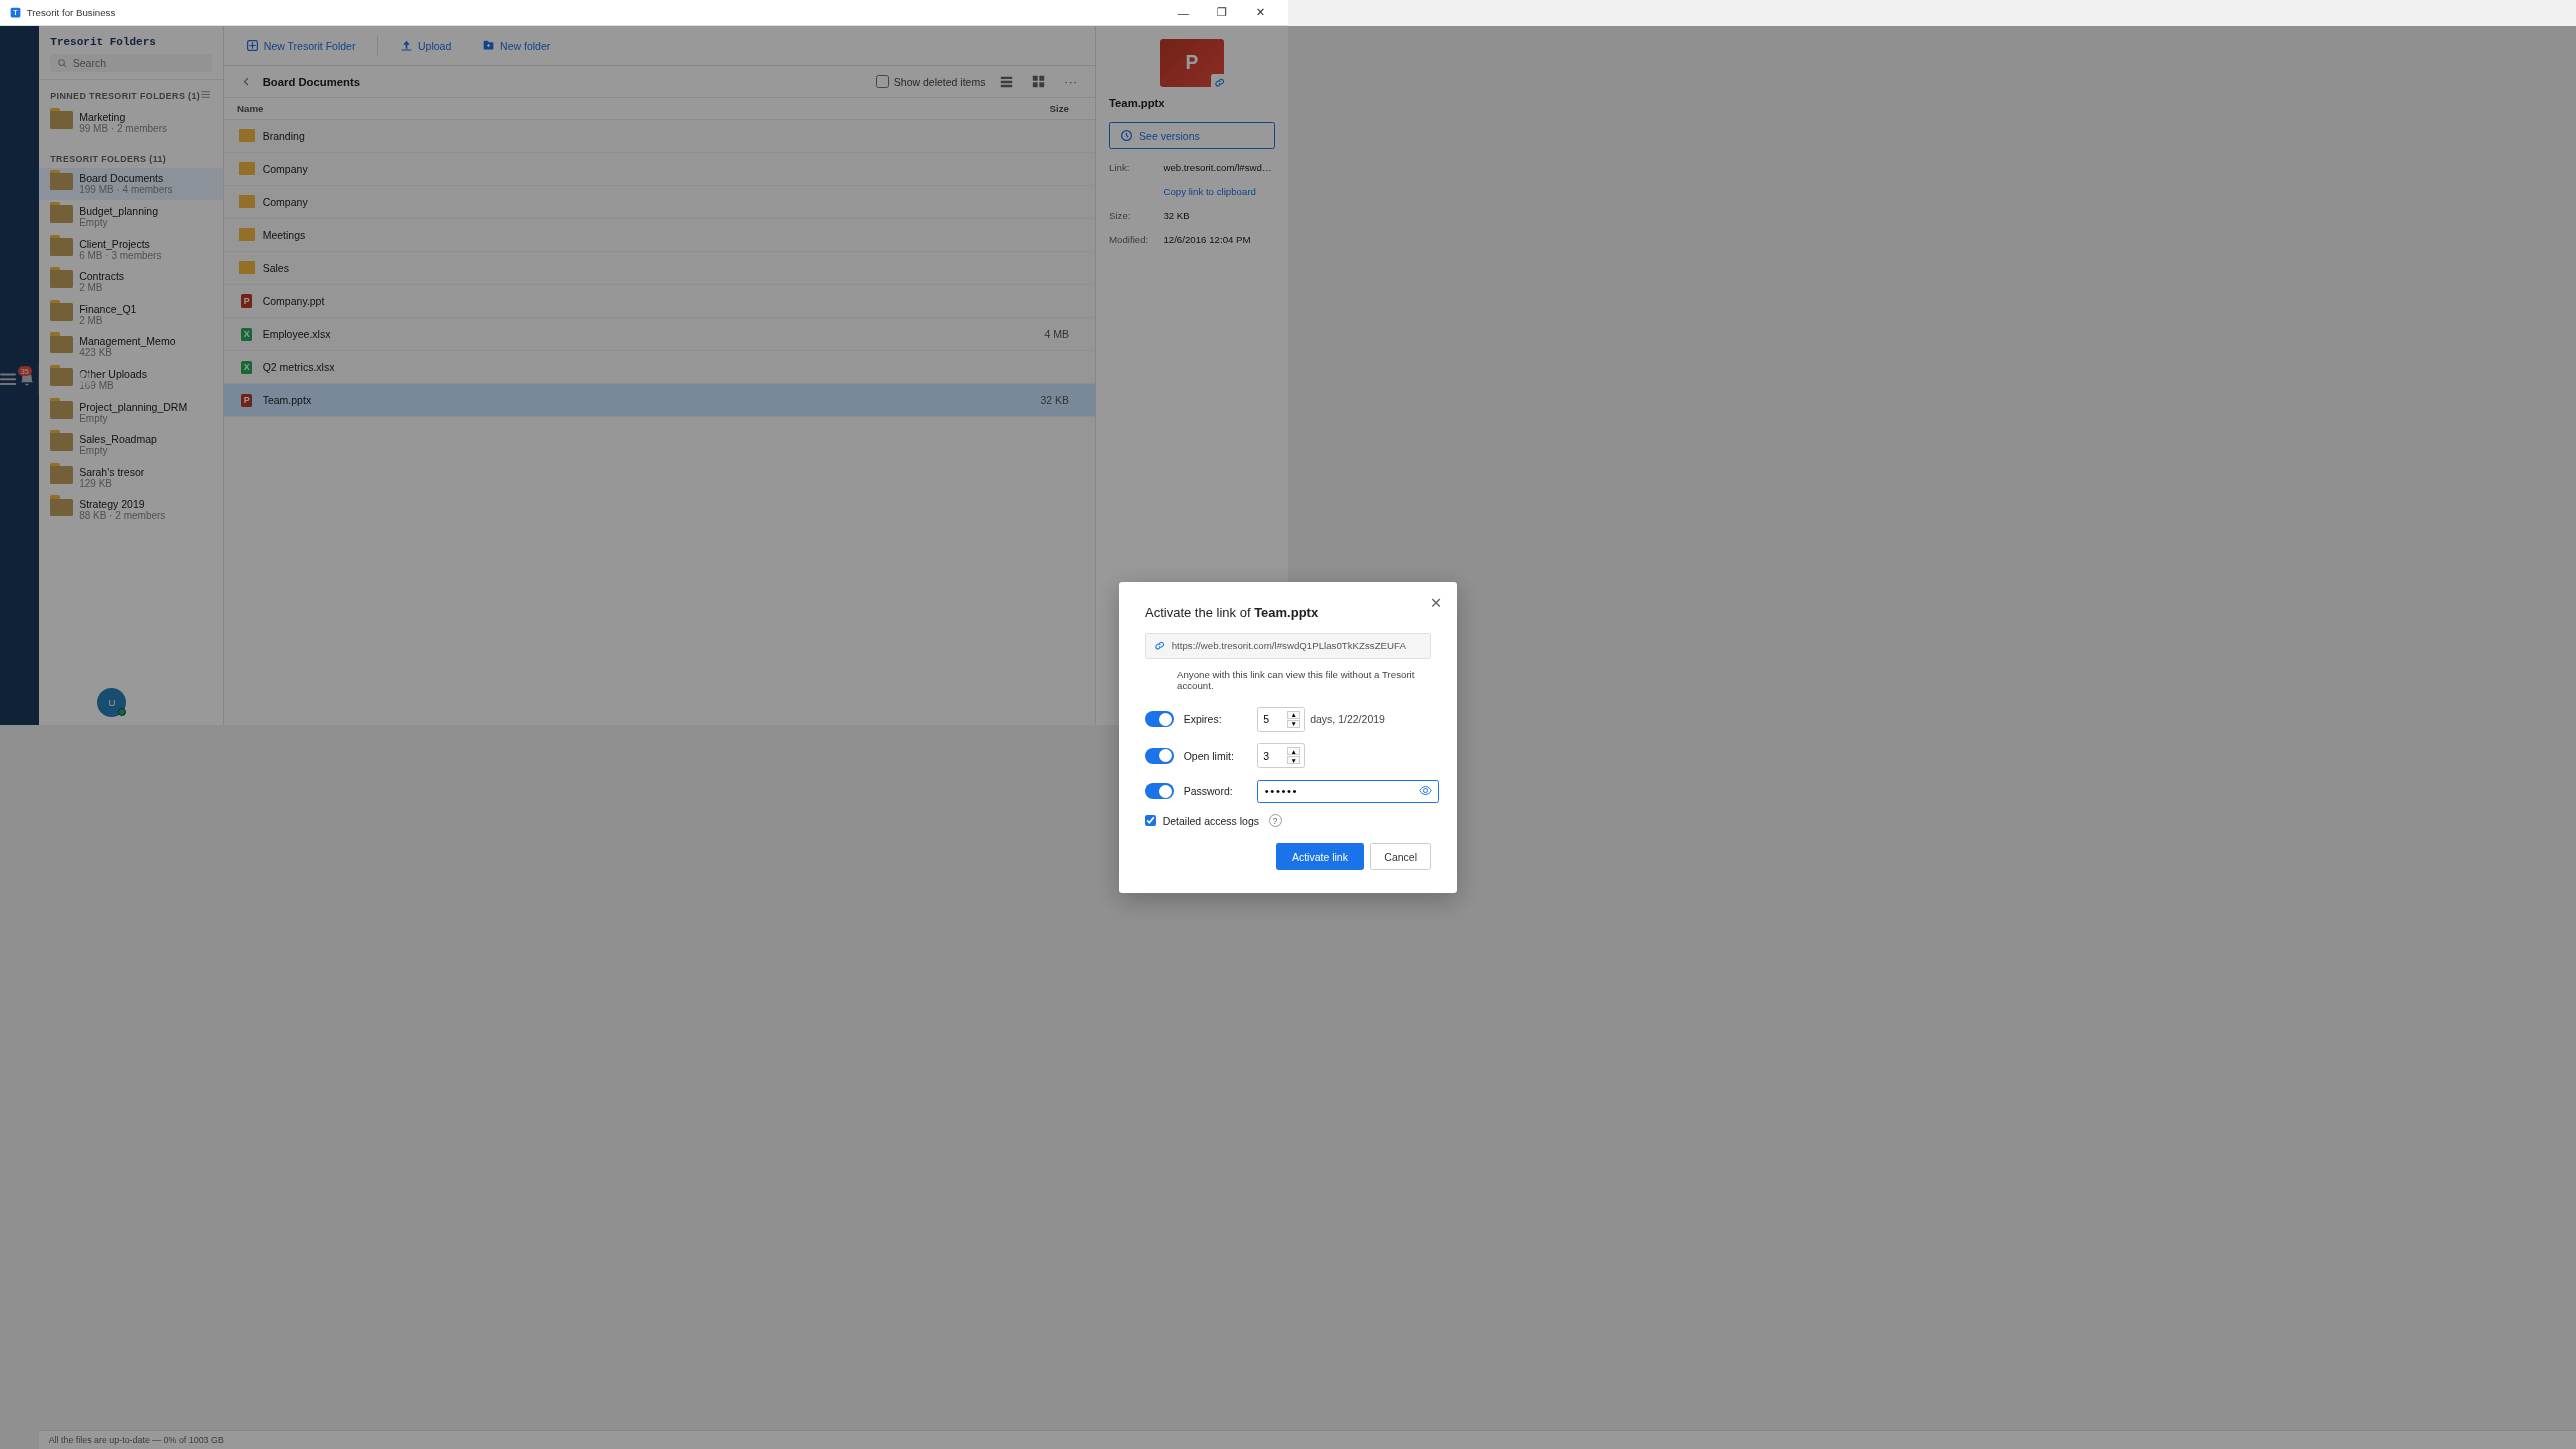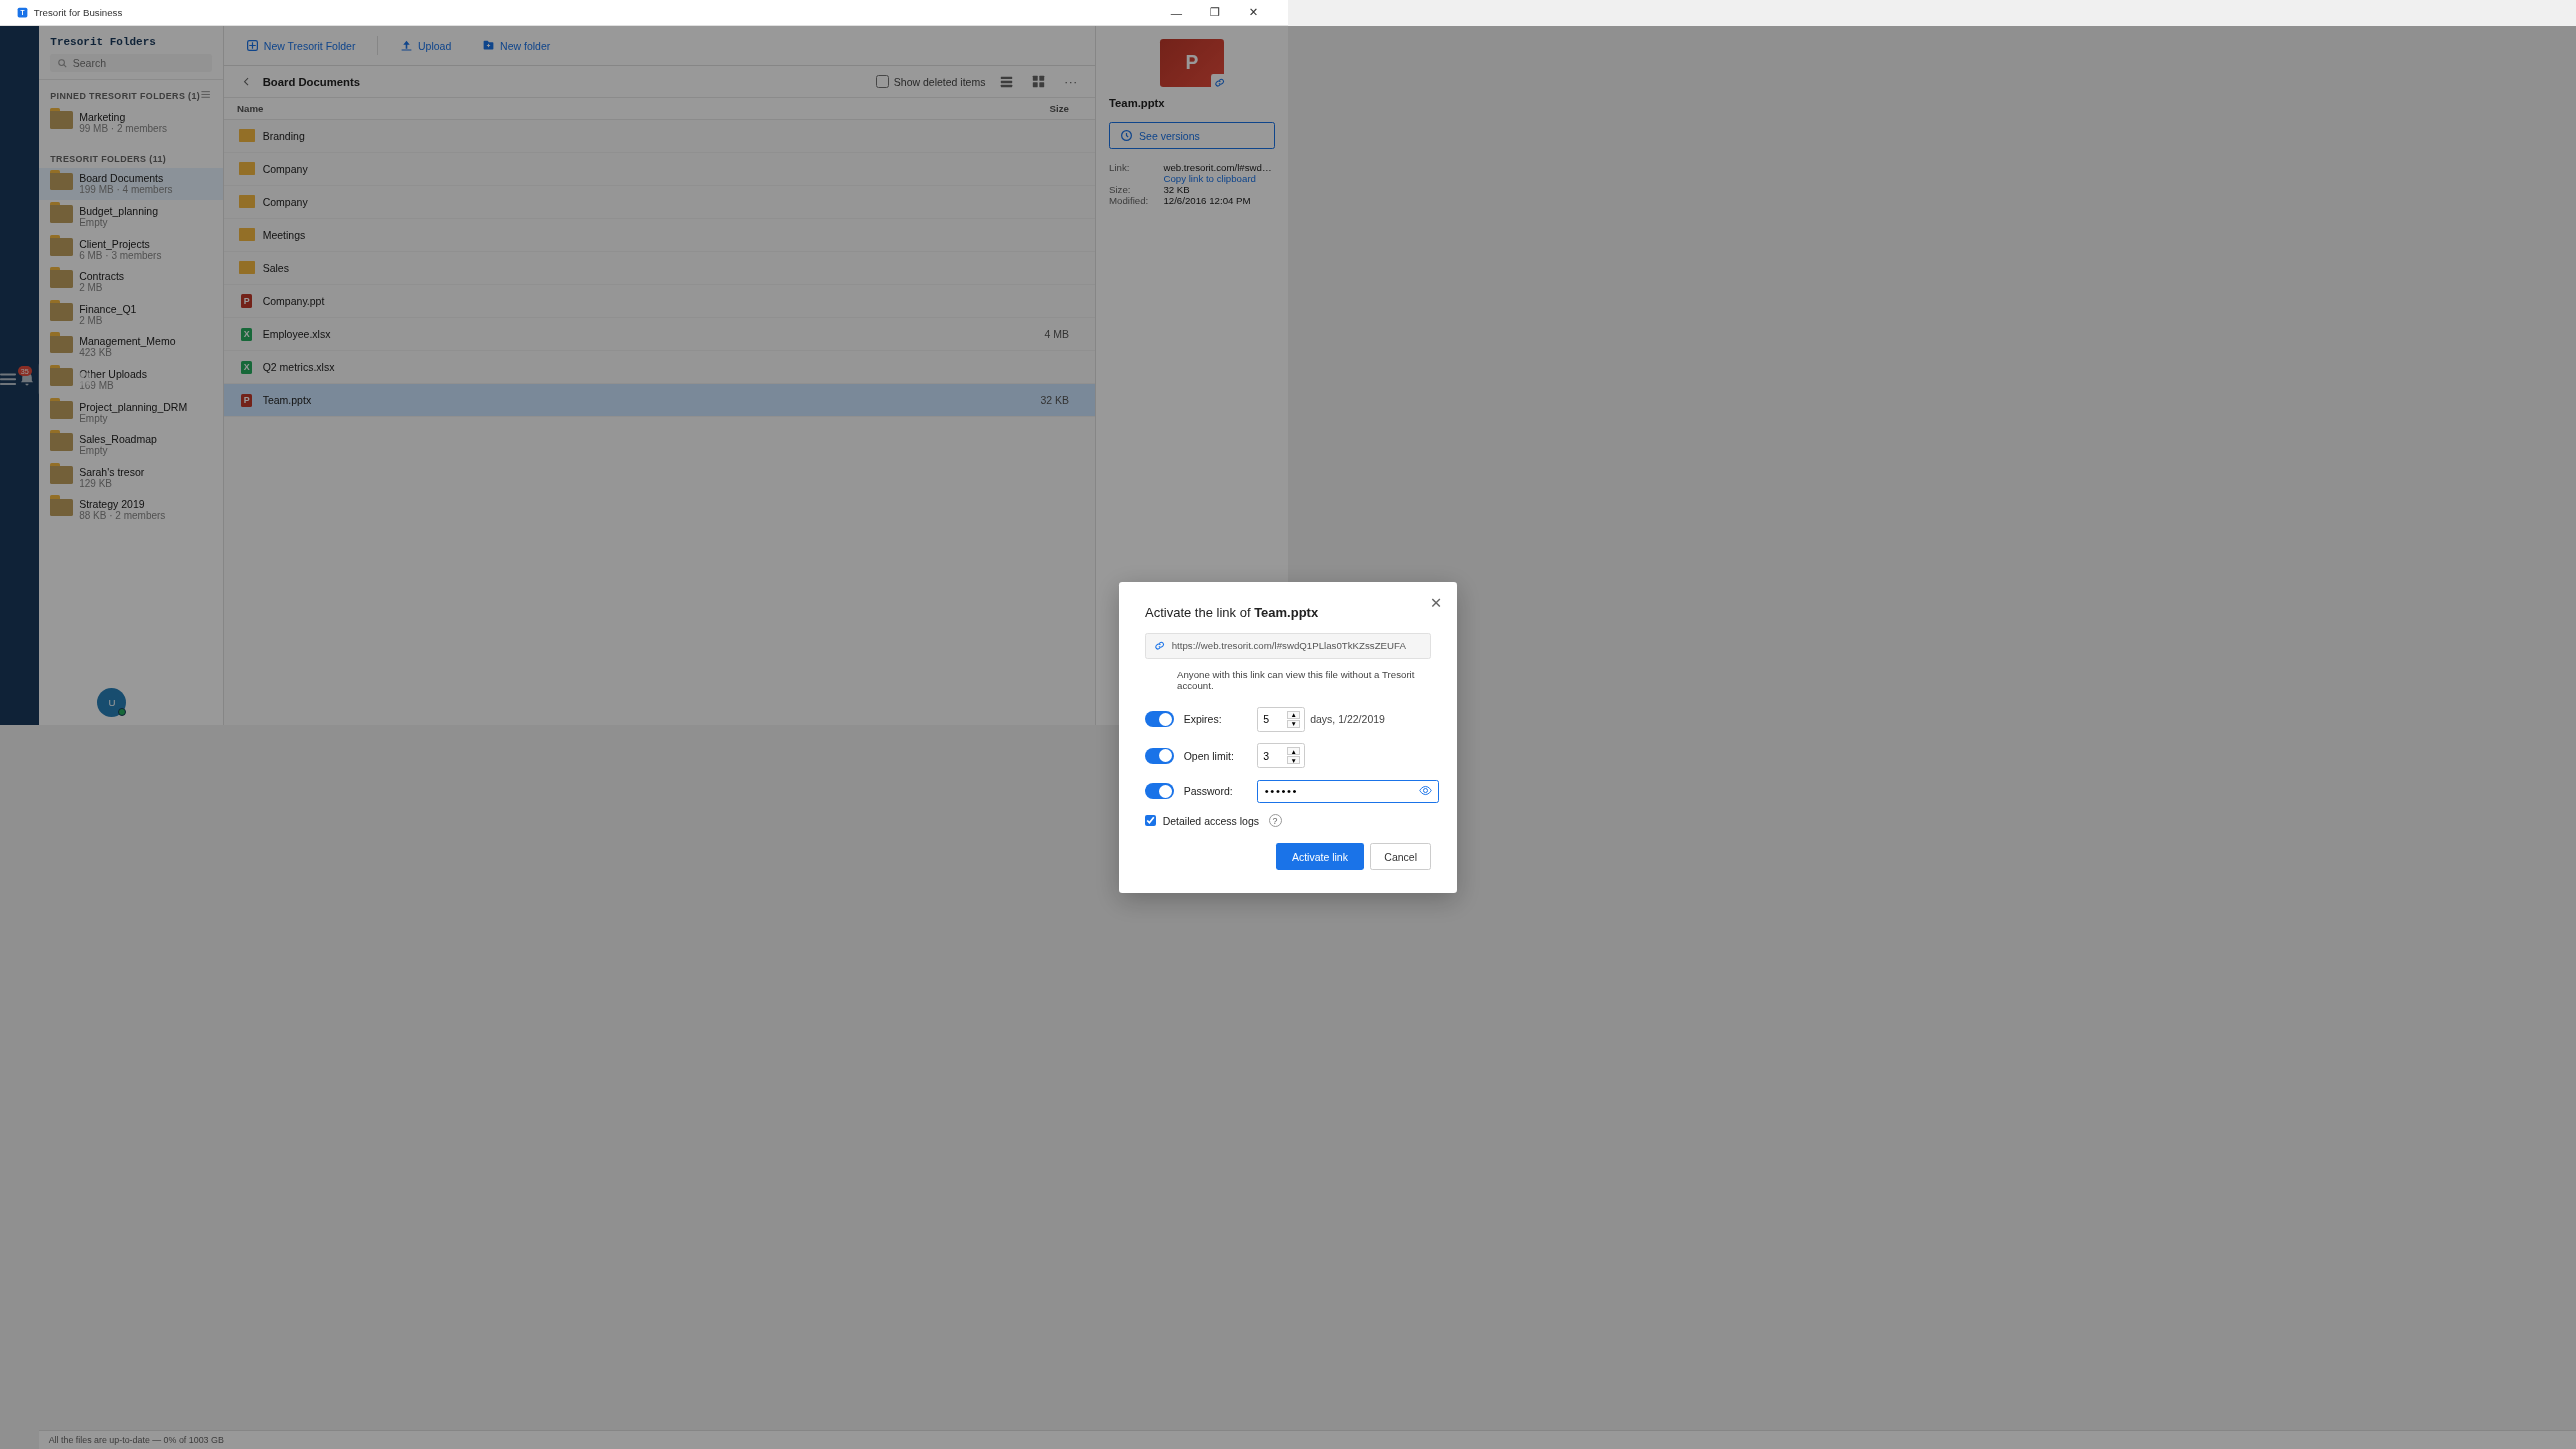--- a/index.html
+++ b/index.html
@@ -1,21 +1,21 @@
 <!DOCTYPE html>
 <html style="font-size:13px"><head>
   <meta charset="utf-8">
   <style>
     * { box-sizing: border-box; margin: 0; padding: 0; }
     body { font-family: 'Segoe UI', Arial, sans-serif; font-size: 10.5px; background: #f0f0f0; overflow: hidden; width: 1288px; height: 725px; transform-origin: top left; }
 
     
     .titlebar {
       display: flex; align-items: center; justify-content: space-between;
-      background: #fff; height: 26px; padding: 0 16px;
+      background: #fff; height: 26px; padding: 0 9px;
       border-bottom: 0.8px solid #e0e0e0; user-select: none;
     }
     .titlebar-left { display: flex; align-items: center; gap: 4.8px; font-size: 9.7px; color: #333; }
     .titlebar-left svg { width: 13px; height: 13px; }
     .titlebar-controls { display: flex; gap: 1.6px; }
     .titlebar-btn { width: 37px; height: 26px; border: none; background: transparent; cursor: pointer; font-size: 11.3px; display: flex; align-items: center; justify-content: center; color: #333; }
 
     
     .app { display: flex; height: calc(725px - 26px); }
 
@@ -157,21 +157,21 @@
     .rp-thumbnail {
       display: flex; justify-content: center; margin-bottom: 9.7px;
     }
     .rp-filename { font-size: 11.3px; font-weight: 600; color: #222; margin-bottom: 13px; }
     .rp-see-versions {
       display: flex; align-items: center; gap: 6.4px; padding: 6.4px 9.7px;
       border: 0.8px solid #1a73e8; border-radius: 2.4px; color: #1a73e8;
       cursor: pointer; font-size: 10.5px; margin-bottom: 13px;
     }
     .rp-see-versions svg { width: 13px; height: 13px; fill: currentColor; }
-    .rp-meta { display: flex; flex-direction: column; gap: 0; }
+    .rp-meta { display: flex; flex-direction: column; gap: 13px; }
     .rp-meta-row { display: flex; gap: 6.4px; }
     .rp-meta-label { font-size: 9.7px; color: #666; min-width: 48px; }
     .rp-meta-value { font-size: 9.7px; color: #222; flex: 1; overflow: hidden; text-overflow: ellipsis; white-space: nowrap; }
     .rp-meta-link { font-size: 9.7px; color: #1a73e8; cursor: pointer; }
 
     
     .modal-overlay {
       position: fixed; top: 26px; left: 0; right: 0; bottom: 0;
       background: rgba(0,0,0,0.4); display: flex; align-items: center; justify-content: center;
       z-index: 100;

